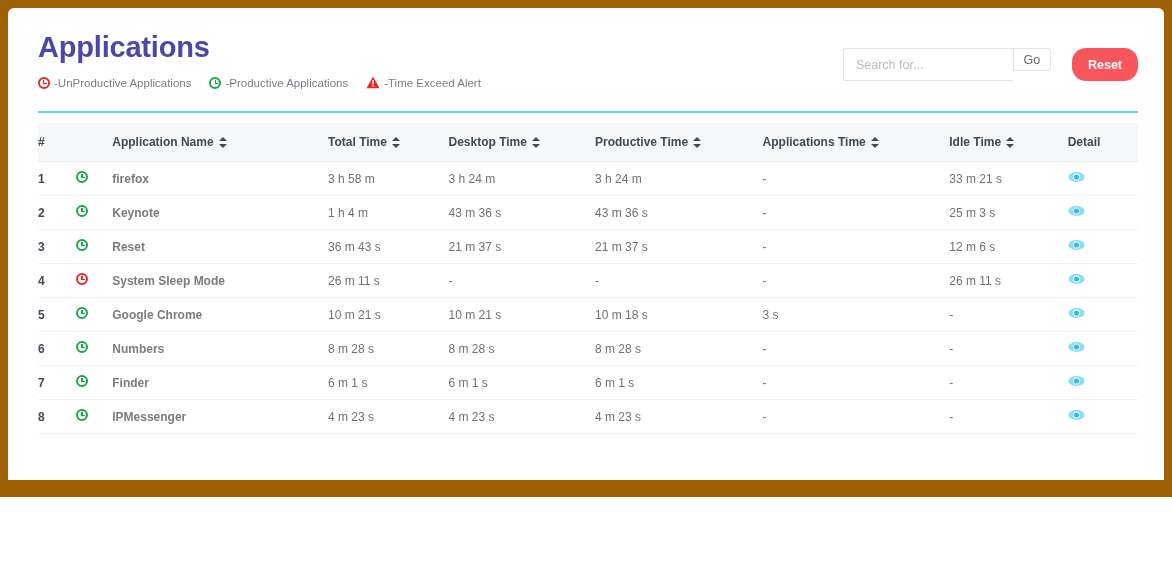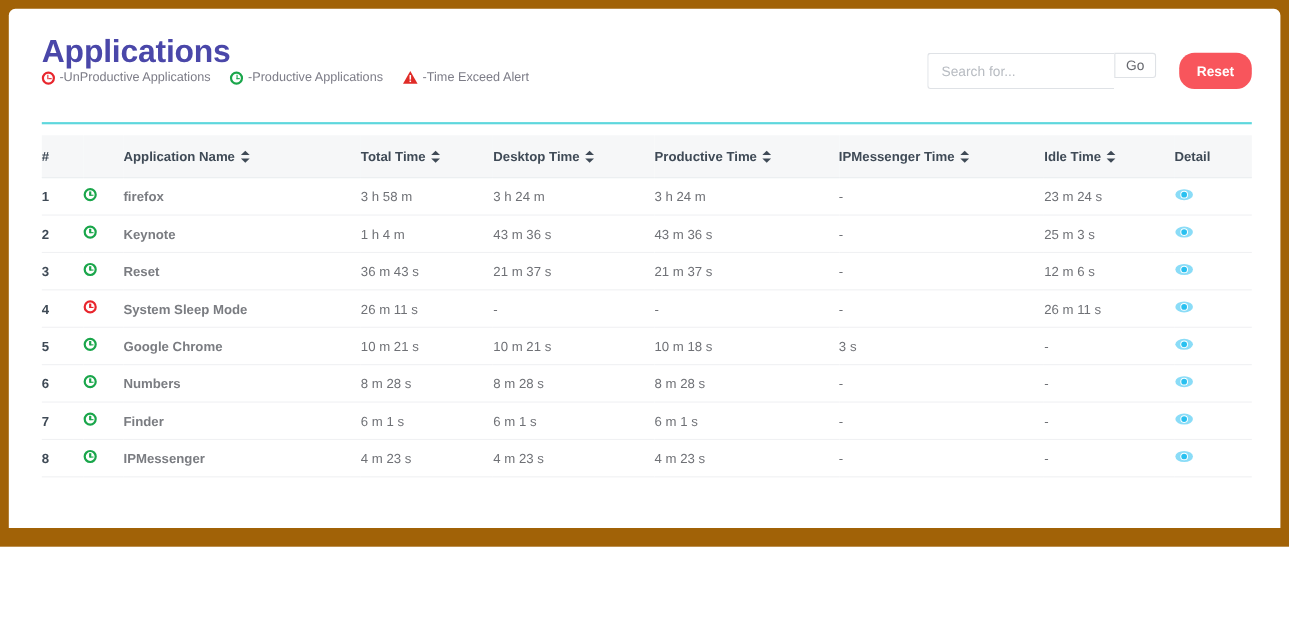--- a/index.html
+++ b/index.html
@@ -43,21 +43,21 @@
     font-size: 29px;
     font-weight: bold;
     color: #4a47a9;
     letter-spacing: -0.2px;
     line-height: 1.05;
   }
 
   .legend {
     display: flex;
     align-items: center;
-    margin-top: 2px;
+    margin-top: 14px;
     gap: 18px;
   }
   .legend-item {
     display: flex;
     align-items: center;
     gap: 4px;
     font-size: 11.5px;
     color: #7c7c87;
     white-space: nowrap;
   }
@@ -286,21 +286,21 @@
                 </div>
               </th>
               <th>
                 <div class="th-inner">
                   <span>Productive Time</span>
                   <span class="sort-ico"></span>
                 </div>
               </th>
               <th>
                 <div class="th-inner">
-                  <span>IPMessenger Time</span>
+                  <span>Applications Time</span>
                   <span class="sort-ico"></span>
                 </div>
               </th>
               <th>
                 <div class="th-inner">
                   <span>Idle Time</span>
                   <span class="sort-ico"></span>
                 </div>
               </th>
               <th>
@@ -312,21 +312,21 @@
         </thead>
         <tbody id="tbody-host">
             <tr>
               <td class="idx">1</td>
               <td><span class="clock-ico ico-green"></span></td>
               <td class="app-name">firefox</td>
               <td>3 h 58 m</td>
               <td>3 h 24 m</td>
               <td>3 h 24 m</td>
               <td>-</td>
-              <td>23 m 24 s</td>
+              <td>33 m 21 s</td>
               <td>
                 <button class="eye-btn"><svg width="17" height="12" viewBox="0 0 17 12">
                     <ellipse cx="8.5" cy="6" rx="8" ry="5" fill="#29c0f0" opacity="0.55"></ellipse>
                     <circle cx="8.5" cy="6" r="3.5" fill="#ffffff"></circle>
                     <circle cx="8.5" cy="6" r="2.6" fill="#29c0f0"></circle>
                   </svg></button>
               </td>
             </tr>
             <tr>
               <td class="idx">2</td>

